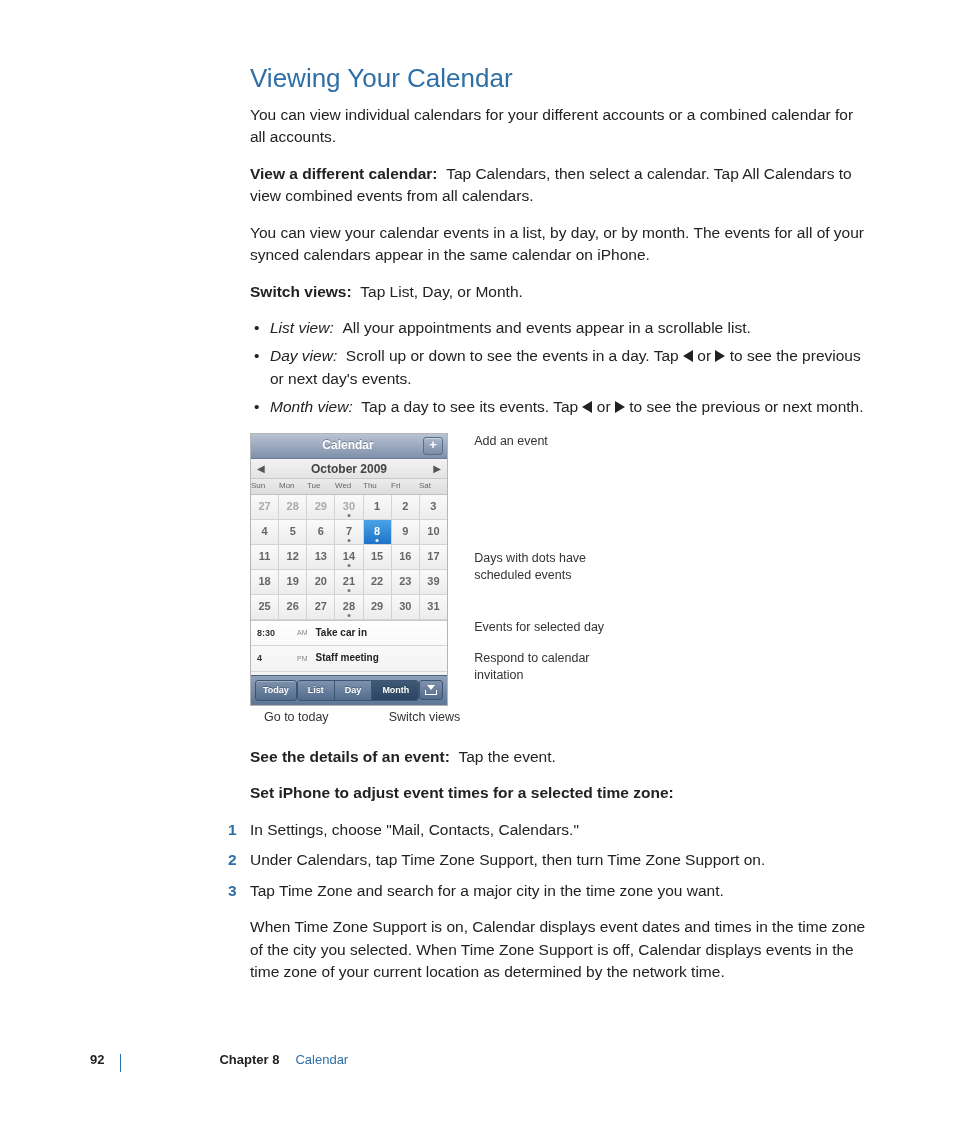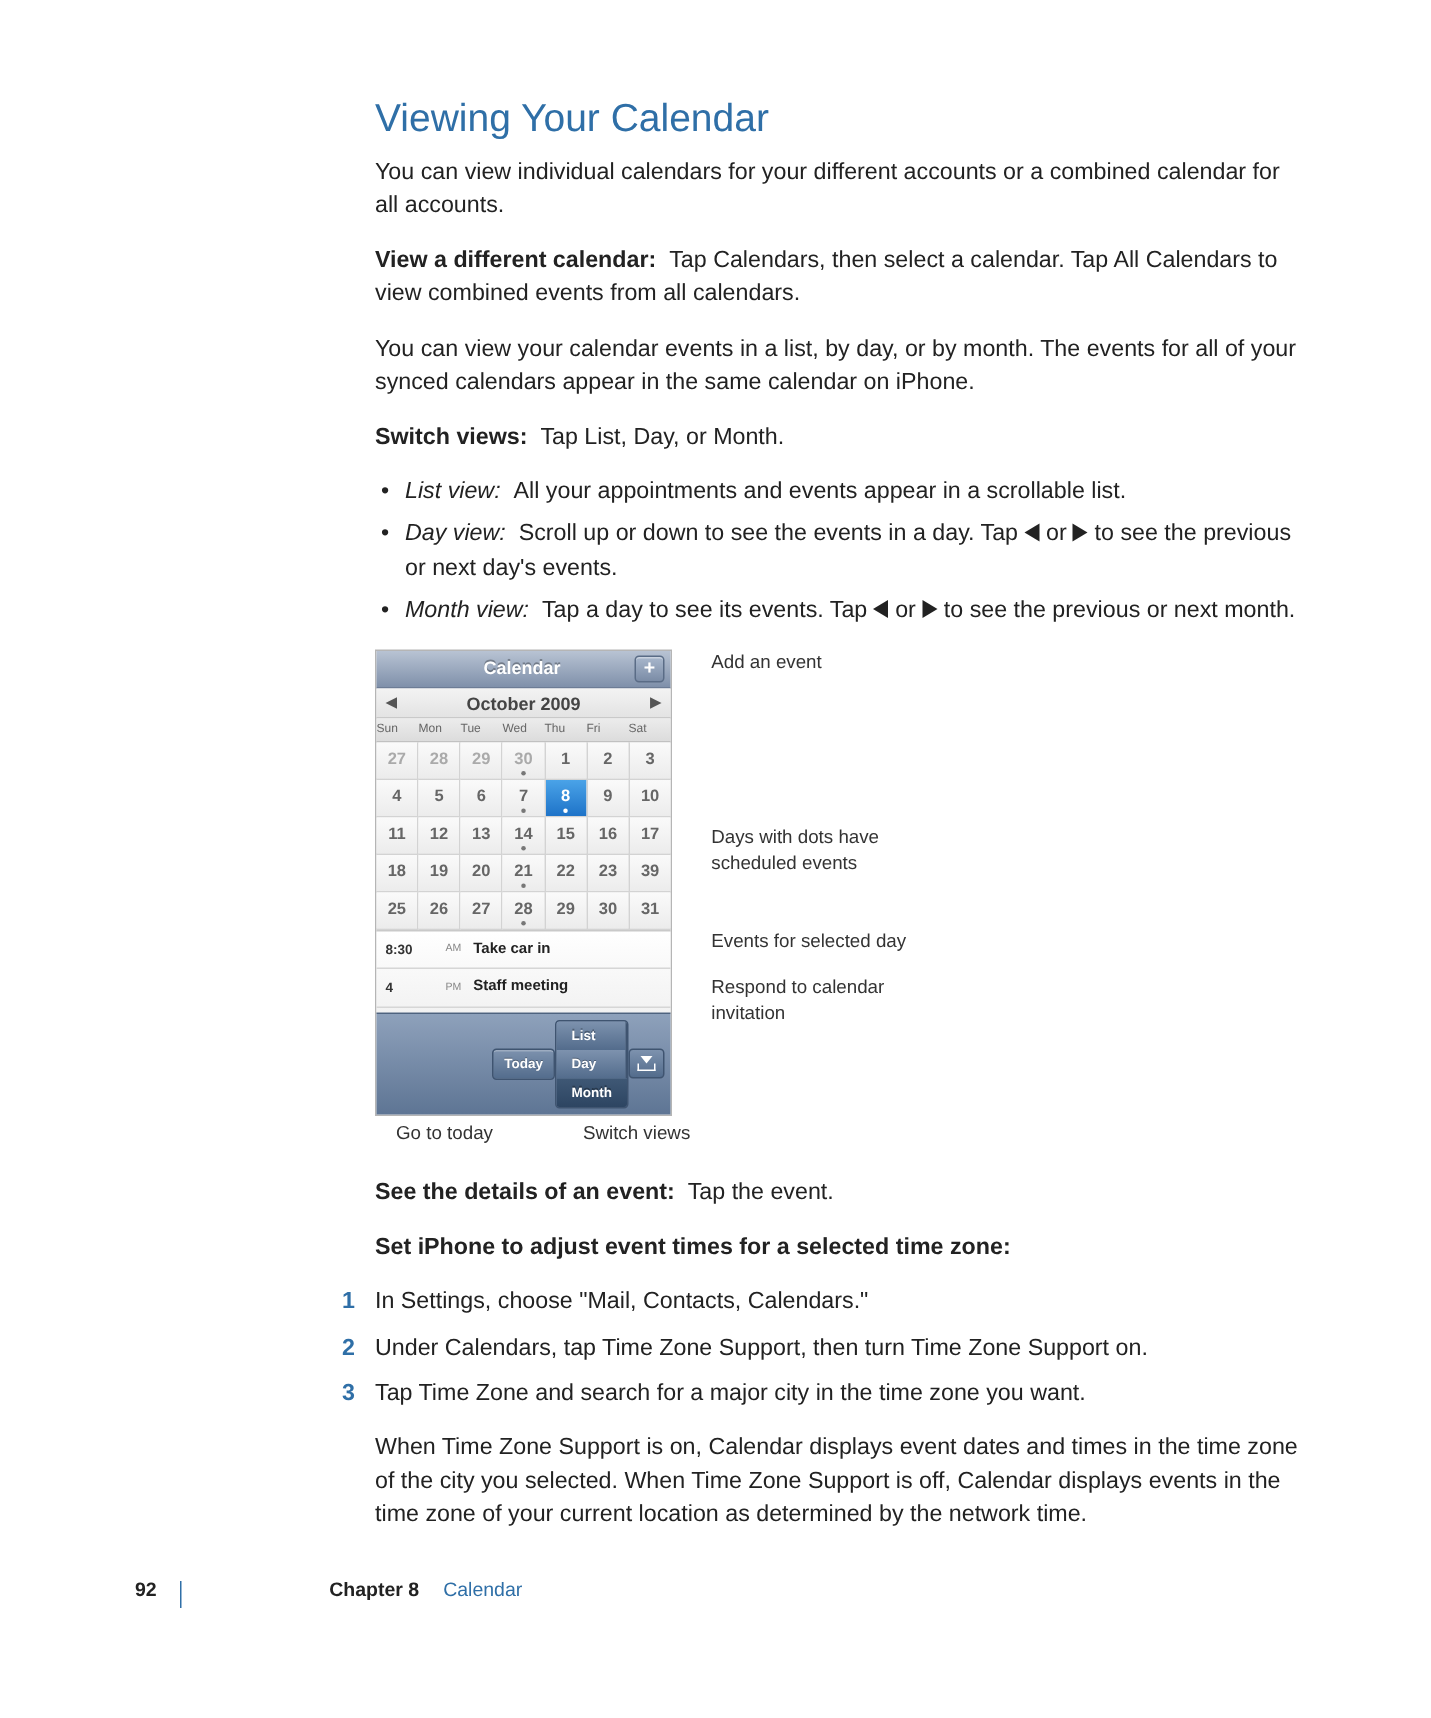--- a/index.html
+++ b/index.html
@@ -199,21 +199,20 @@
     font-weight: 600;
     padding: 3px 7px;
     text-shadow: 0 -1px 0 rgba(0,0,0,.3);
     box-shadow: inset 0 1px 0 rgba(255,255,255,.25);
   }
   .seg {
     display:flex;
     border: 1px solid #3f5470;
     border-radius: 3px;
     overflow:hidden;
-    flex-direction:column;
   }
   .seg .segb {
     background: linear-gradient(#7d92ae,#536c8c);
     color:#fff;
     font-size:9px;
     font-weight:600;
     padding:3px 10px;
     border-right:1px solid #3f5470;
     text-shadow: 0 -1px 0 rgba(0,0,0,.3);
   }

